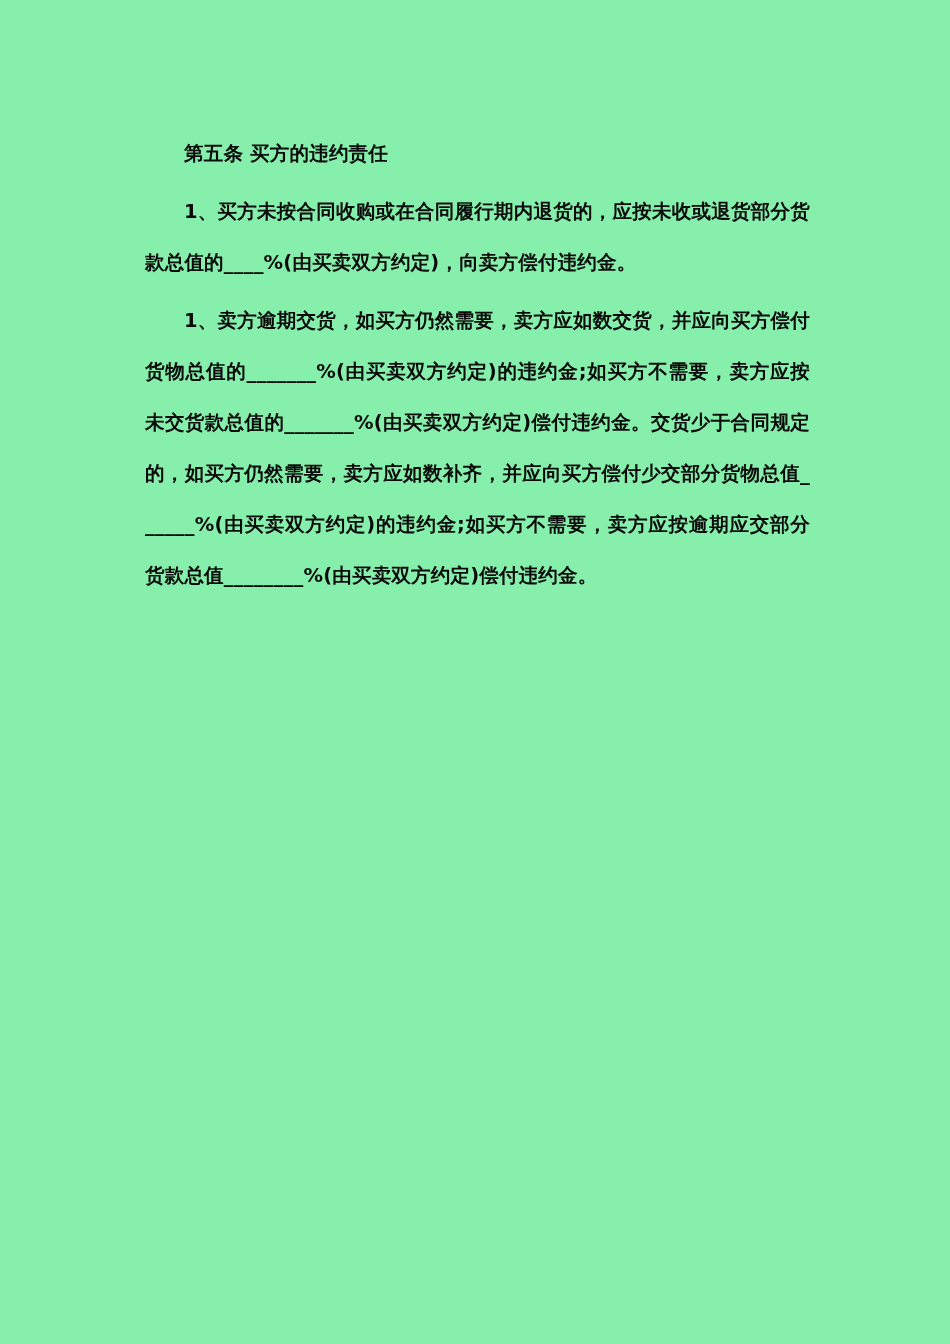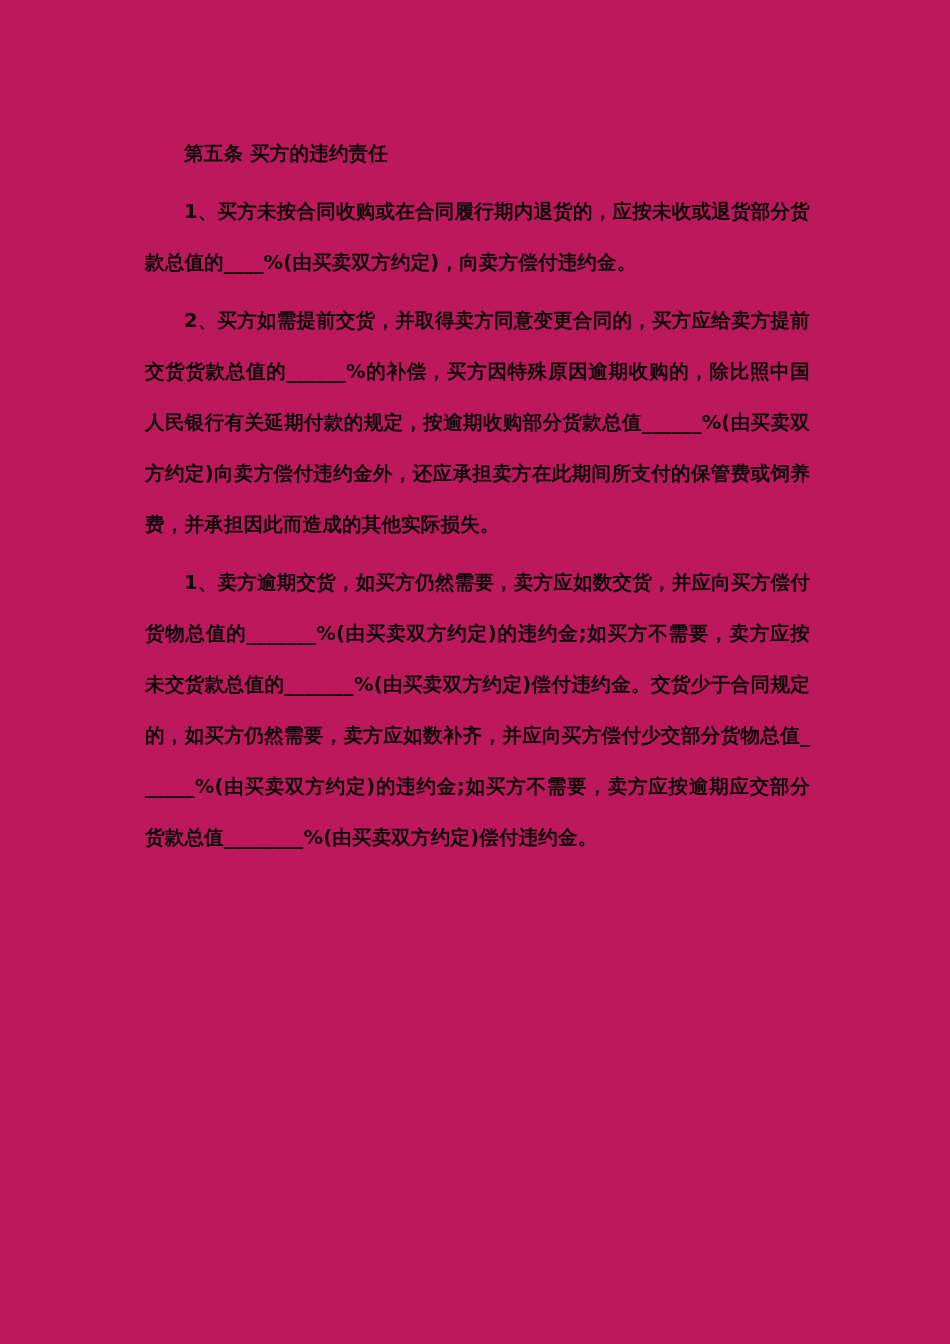--- a/index.html
+++ b/index.html
@@ -10,21 +10,21 @@
   body {
     width: 950px;
     height: 1344px;
     overflow: hidden;
     font-family: "DejaVu Sans", "Liberation Sans", sans-serif;
   }
   #page {
     position: relative;
     width: 950px;
     height: 1344px;
-    background: #be185d;
+    background: #86efac;
     box-sizing: border-box;
     padding: 128px 140px 8px 145px;
   }
   .doc-body {
     width: 665px;
   }
   .para {
     margin: 0 0 7px 0;
     font-size: 19.5px;
     font-weight: 700;
@@ -50,21 +50,20 @@
 </head>
 <body>
 
 <div id="page">
   <div class="doc-body">
 
     <p class="para heading">第五条 买方的违约责任</p>
 
     <p class="para">1、买方未按合同收购或在合同履行期内退货的，应按未收或退货部分货款总值的____%(由买卖双方约定)，向卖方偿付违约金。</p>
 
-    <p class="para">2、买方如需提前交货，并取得卖方同意变更合同的，买方应给卖方提前交货货款总值的______%的补偿，买方因特殊原因逾期收购的，除比照中国人民银行有关延期付款的规定，按逾期收购部分货款总值______%(由买卖双方约定)向卖方偿付违约金外，还应承担卖方在此期间所支付的保管费或饲养费，并承担因此而造成的其他实际损失。</p>
 
 
 
     <p class="para">1、卖方逾期交货，如买方仍然需要，卖方应如数交货，并应向买方偿付货物总值的_______%(由买卖双方约定)的违约金;如买方不需要，卖方应按未交货款总值的_______%(由买卖双方约定)偿付违约金。交货少于合同规定的，如买方仍然需要，卖方应如数补齐，并应向买方偿付少交部分货物总值______%(由买卖双方约定)的违约金;如买方不需要，卖方应按逾期应交部分货款总值________%(由买卖双方约定)偿付违约金。</p>
 
 
 
 
     <div class="spacer-bottom"></div>
   </div>

